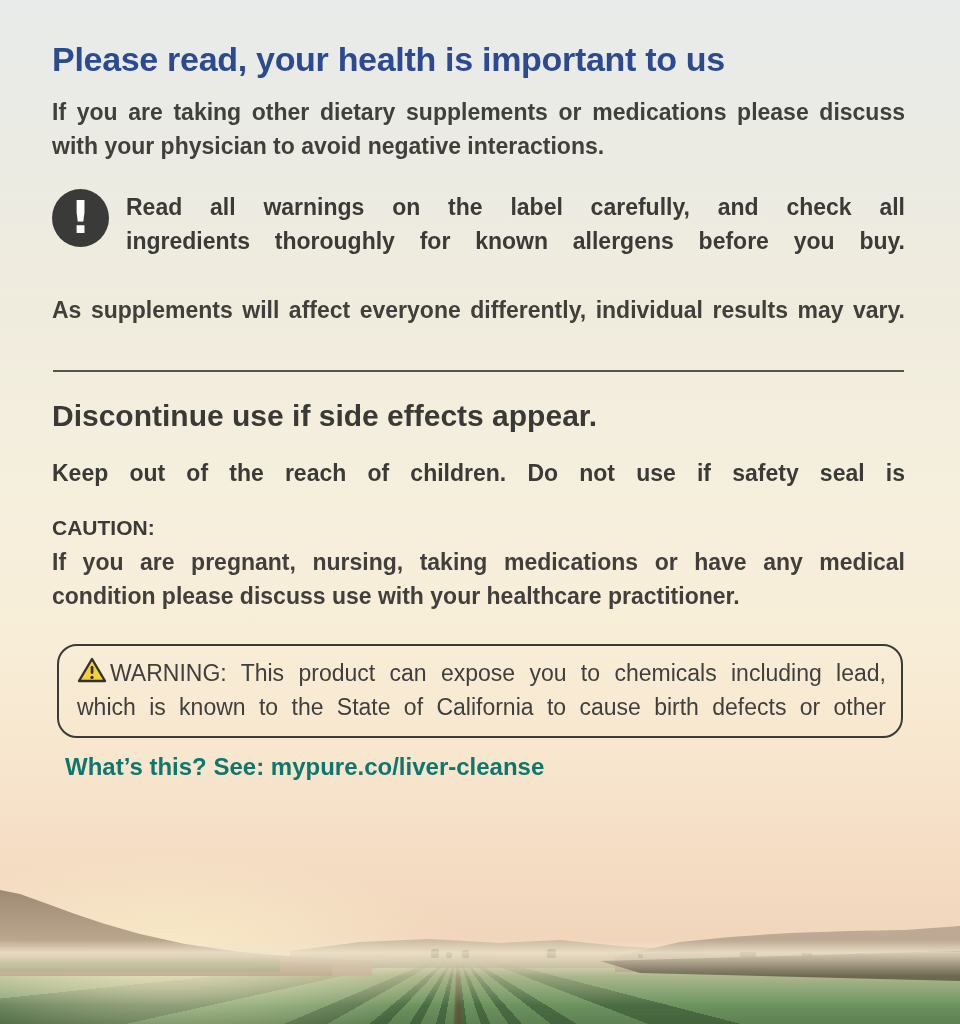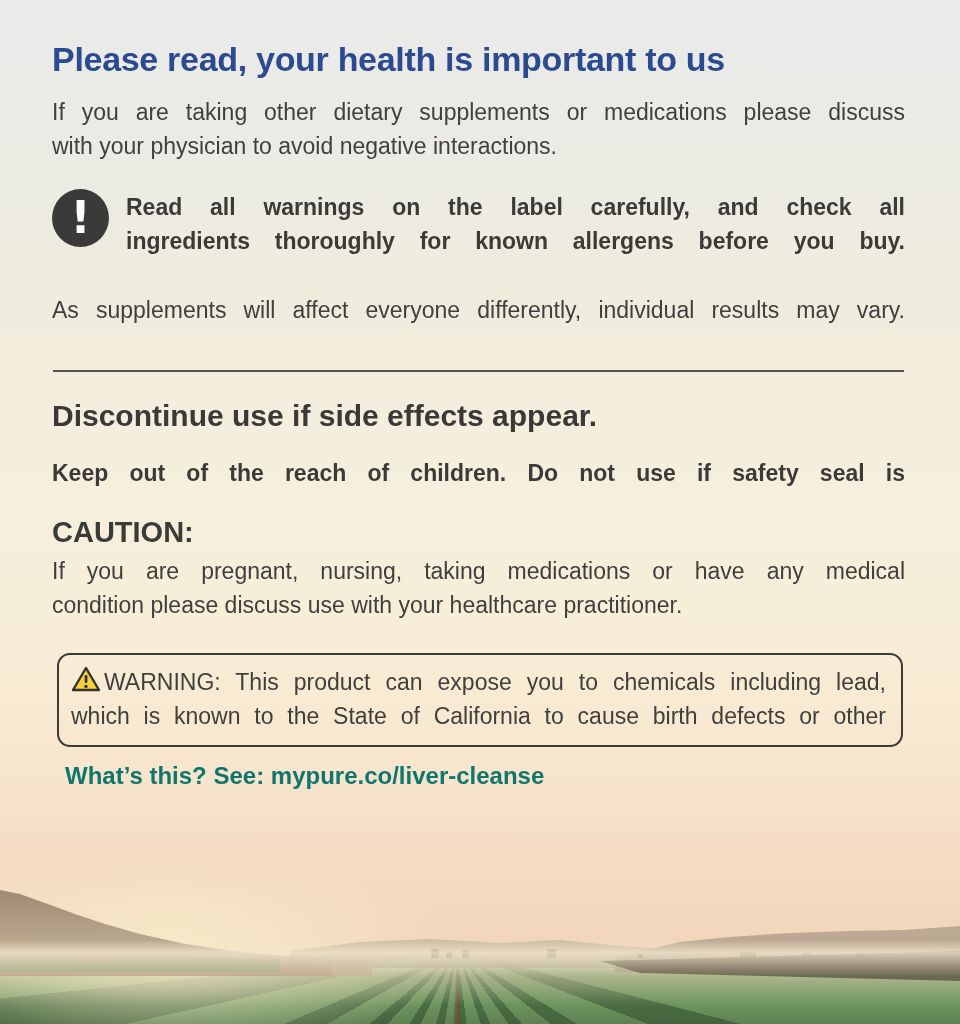--- a/index.html
+++ b/index.html
@@ -11,21 +11,21 @@
       #f8eed8 62%, #f8e7cf 73%, #f6dfc7 81%, #f2d8be 89%,
       #efd3b8 95%, #edd1b5 100%);
   }
 
   .content{position:relative;z-index:3;padding:40px 55px 0 52px;}
 
   h1{
     margin:0;font-size:34px;font-weight:bold;color:#2c4a8f;
     letter-spacing:-0.3px;white-space:nowrap;
   }
-  .para{font-size:23px;line-height:34px;color:#403f3c;}
+  .para{font-size:23px;line-height:34px;color:#403f3c;font-weight:bold;}
   .para.bold{font-weight:700;color:#3b3a37;}
   .jl{text-align:justify;text-align-last:justify;}
 
   .intro{margin-top:16px;}
 
   .icon-row{display:flex;gap:17px;margin-top:26px;align-items:flex-start;}
   .alert-circle{
     flex:none;width:57px;height:58px;border-radius:50%;
     background:#3a3a38;color:#fdfdfb;
     display:flex;align-items:center;justify-content:center;
@@ -35,27 +35,27 @@
   .icon-row .para{flex:1;padding-top:1px;}
 
   .results{margin-top:35px;}
 
   hr.divider{border:none;border-top:2px solid #56544f;margin:43px 1px 0 1px;}
 
   h2{margin:27px 0 0 0;font-size:30px;font-weight:bold;color:#3a3936;white-space:nowrap;}
 
   .keep{margin-top:23px;}
 
-  .caution-h{margin-top:26px;font-size:29px;font-weight:700;color:#3b3a37;}
+  .caution-h{margin-top:26px;font-size:21px;font-weight:700;color:#3b3a37;}
   .caution-p{margin-top:5px;}
 
   .p65-box{
     box-sizing:border-box;margin:31px 0 0 5px;width:846px;
-    border:2.5px solid #3c3b38;border-radius:13px;
-    padding:11px 15px 12px 12px;
+    border:2.5px solid #3c3b38;border-radius:20px;
+    padding:11px 15px 12px 18px;
     font-size:23px;line-height:33.5px;color:#403f3c;
   }
   .tri-icon{vertical-align:-3px;margin-right:3px;}
 
   .whats{margin-top:15px;padding-left:13px;font-size:24px;font-weight:700;color:#0f766e;}
 
   
   .field{
     position:absolute;left:0;right:0;top:956px;height:68px;z-index:1;
     background:

